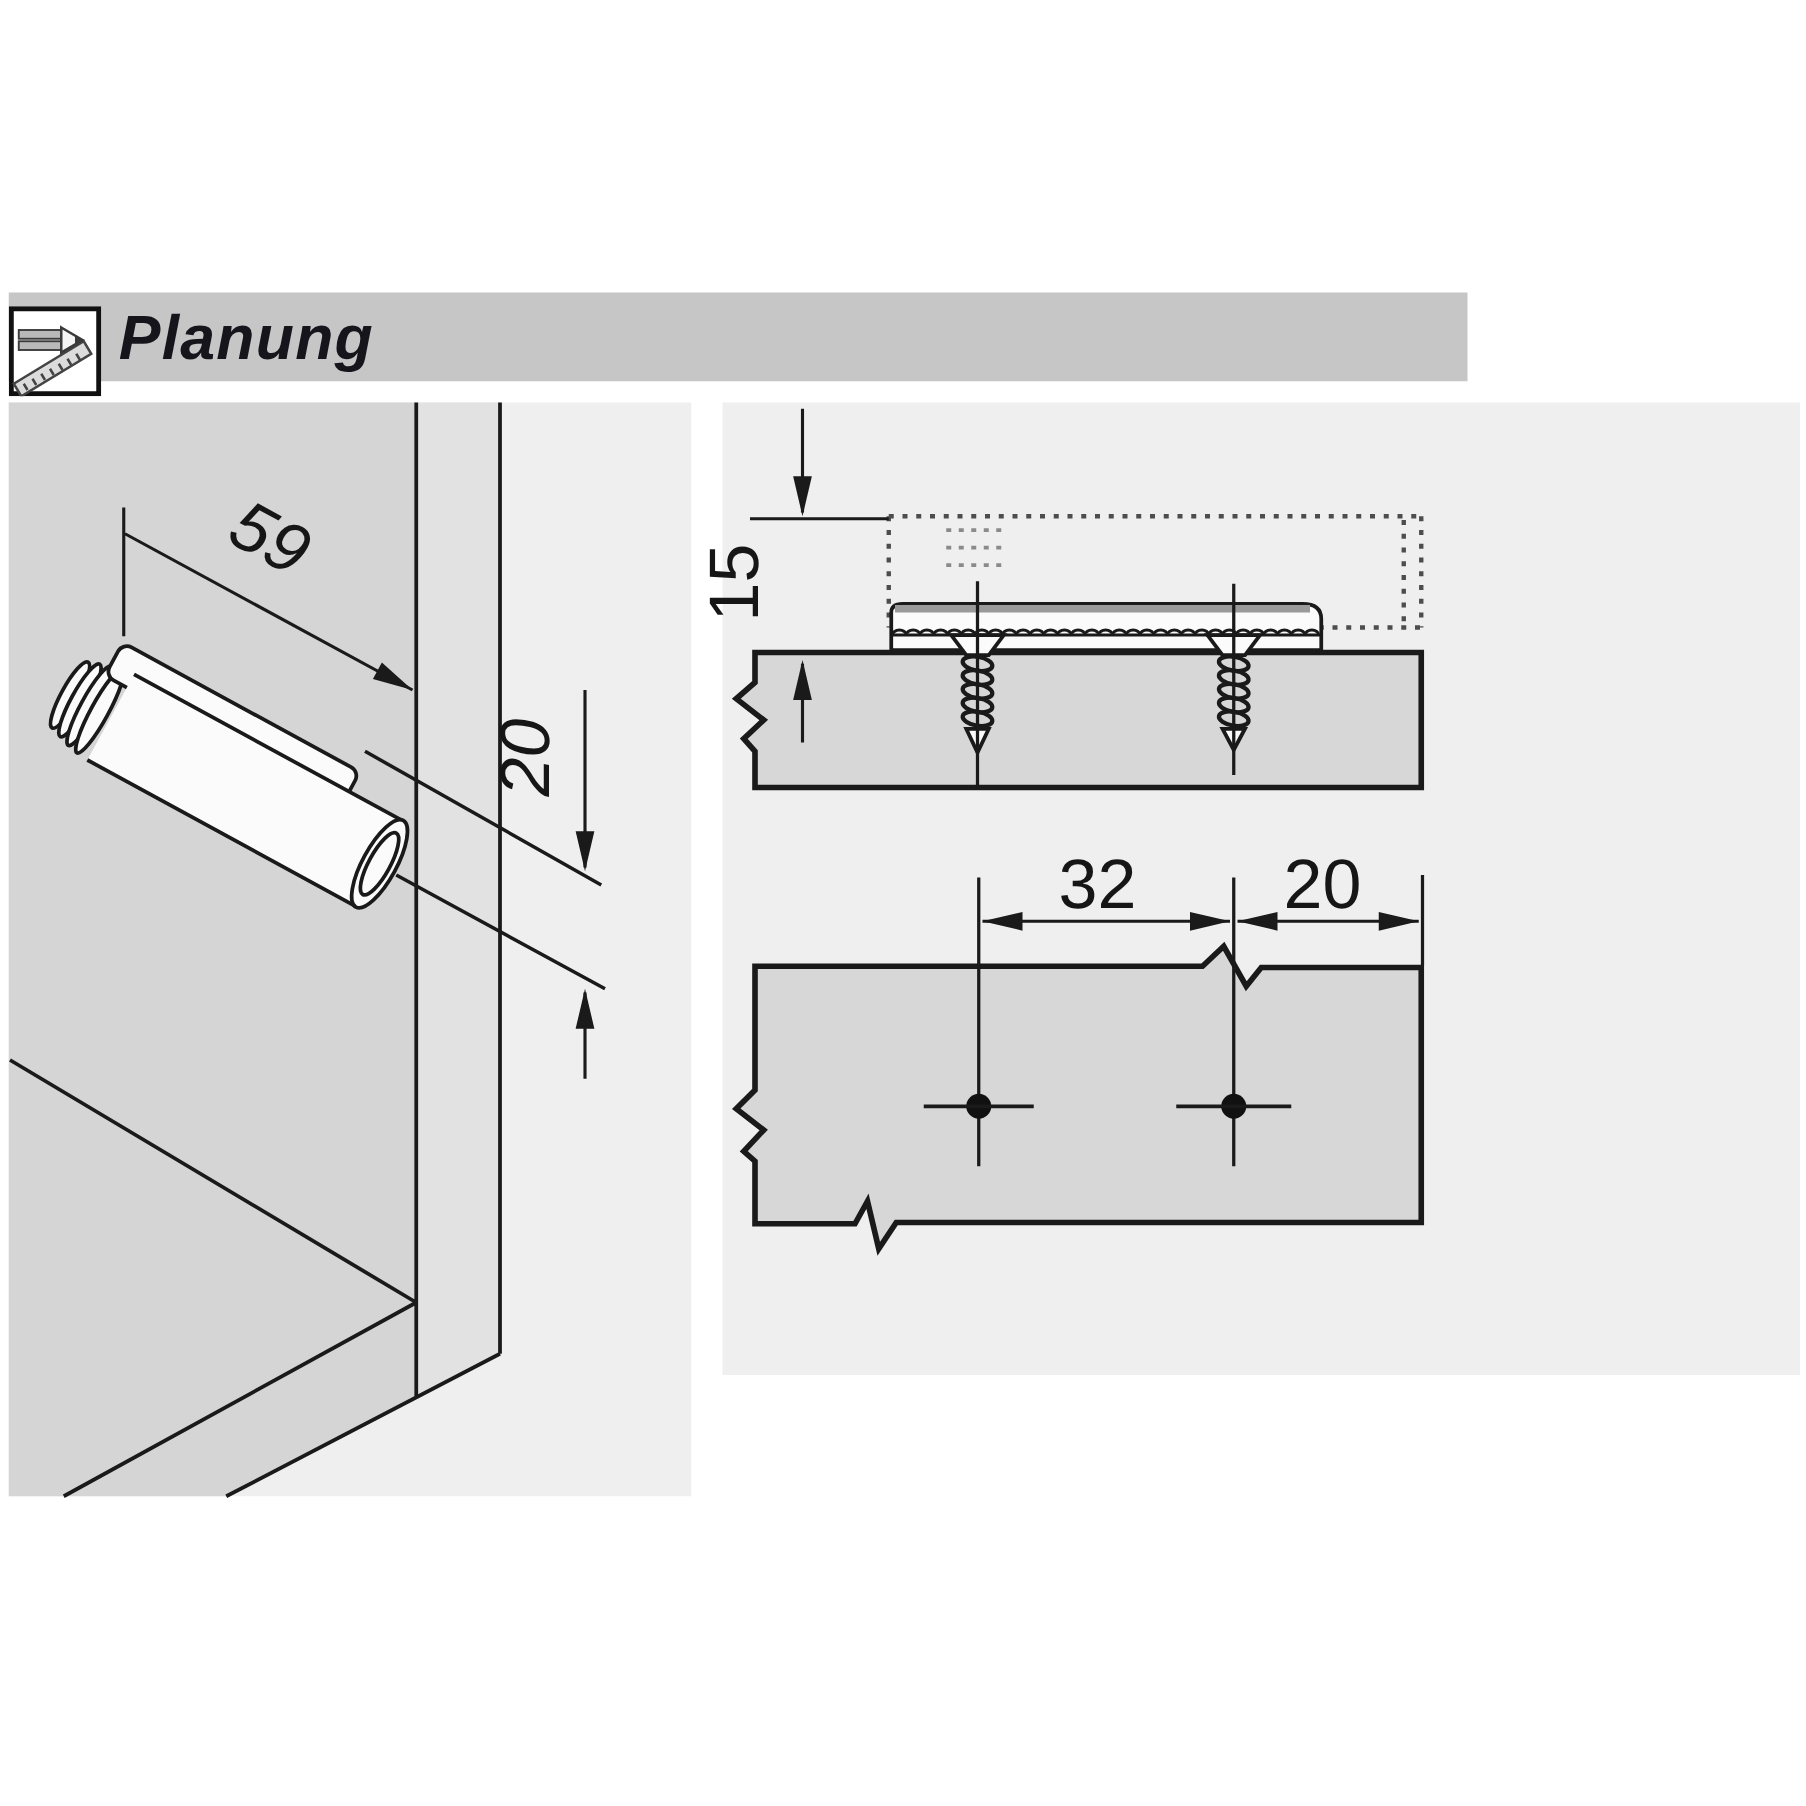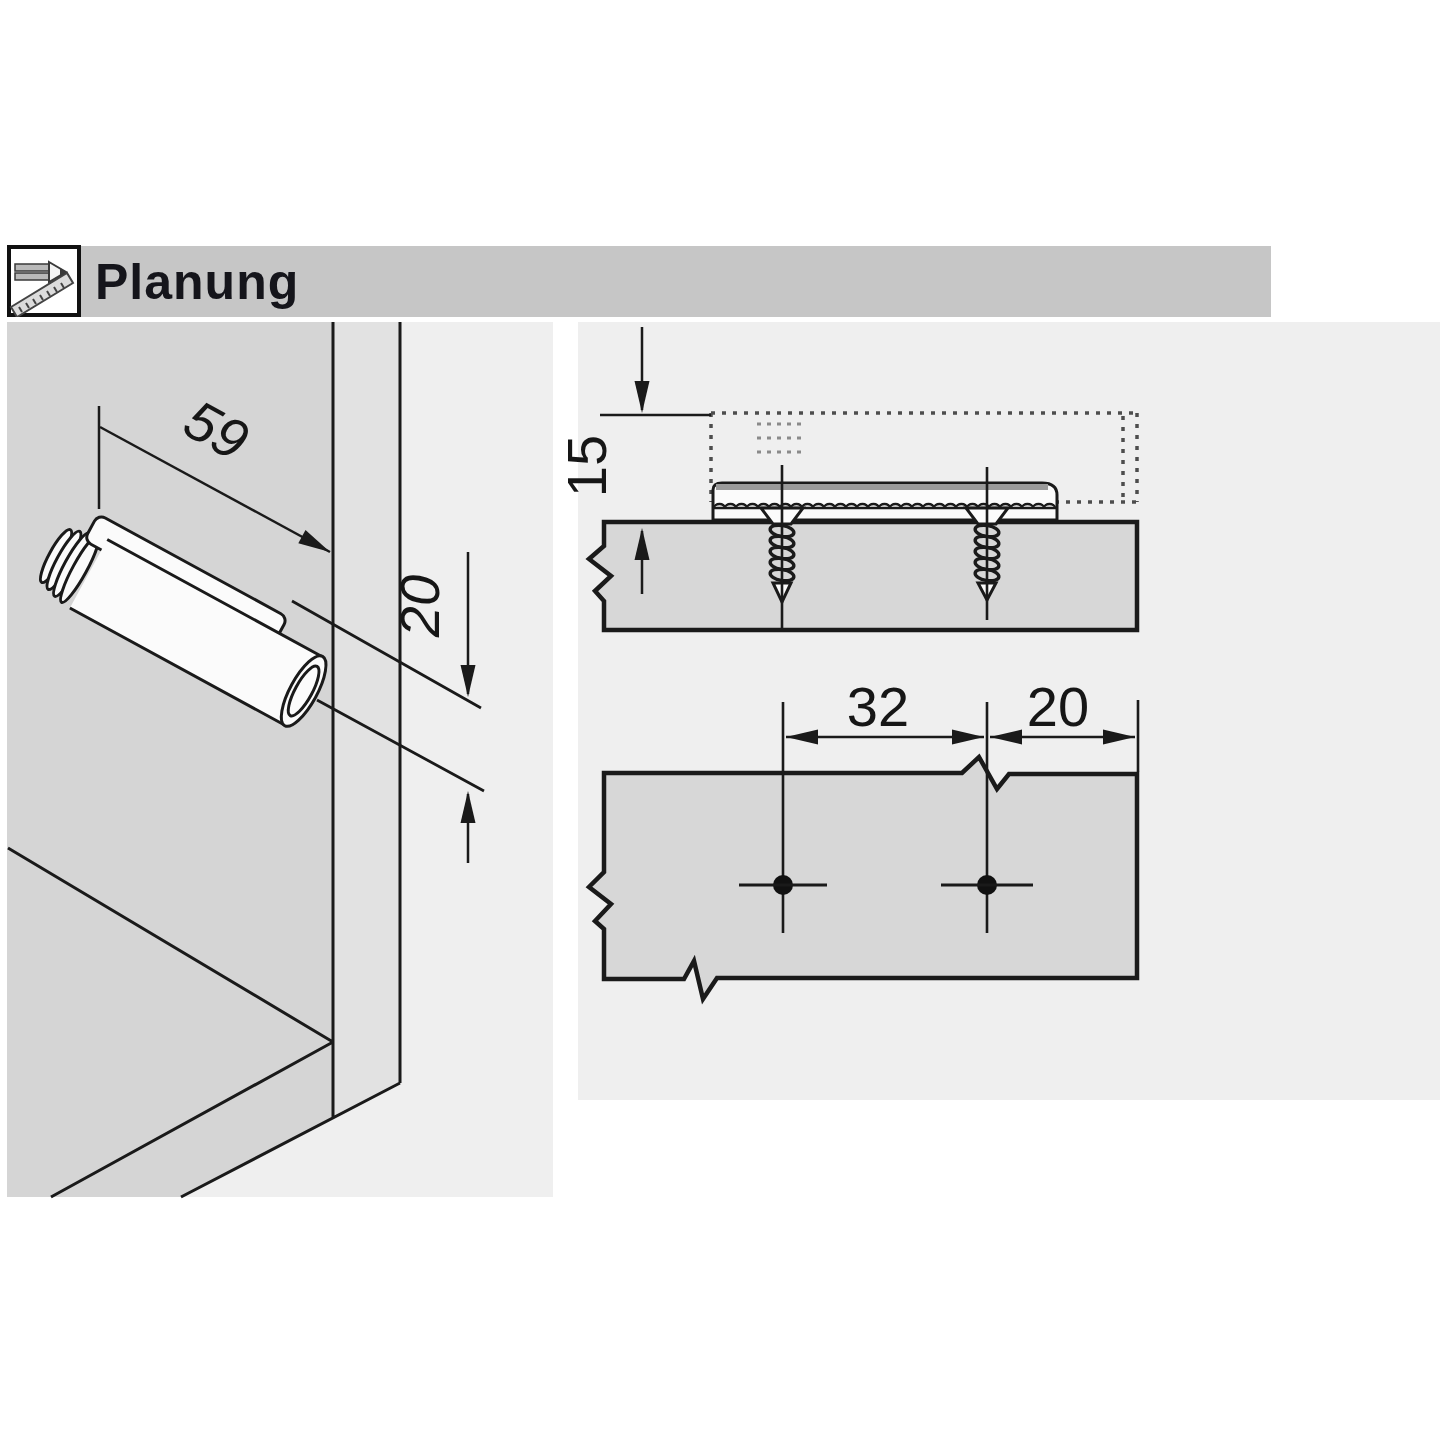--- a/index.html
+++ b/index.html
@@ -1,19 +1,19 @@
 <!DOCTYPE html>
 <html style="--header_bar: #c6c6c6; --title_text: #15151b; --panel_bg: #efefef; --cabinet_fill: #d5d5d5; --edge_band: #e2e2e2; --board_fill: #d7d7d7; --line: #1a1a1a; --text: #161616;"><head>
 <meta charset="utf-8">
 <style>
   html,body{margin:0;padding:0;background:#fff;}
   body{width:1445px;height:1445px;font-family:"Liberation Sans",sans-serif;}
   .page{position:relative;width:1445px;height:1445px;overflow:hidden;}
-  .header-bar{position:absolute;left:7px;top:246px;width:1264px;height:71px;
-    background:var(--header_bar,#c6c6c6);}
+  .header-bar{position:absolute;left:7px;top:234px;width:1167px;height:71px;
+    background:var(--header_bar,#c6c6c6);font-style:italic;}
   .header-title{position:absolute;left:88px;top:7px;font-size:50px;font-weight:bold;
     color:var(--title_text,#15151b);letter-spacing:1px;font-family:"Liberation Sans",sans-serif;}
   .icon-box{position:absolute;left:7px;top:245px;width:74px;height:72px;}
   .main-svg{position:absolute;left:0;top:0;}
   .dim{font-size:56px;fill:var(--text,#161616);font-family:"Liberation Sans",sans-serif;text-anchor:middle;}
   .dimi{font-style:italic;}
   .ln{stroke:var(--line,#1a1a1a);fill:none;}
   .arrow{fill:var(--line,#1a1a1a);stroke:none;}
   .cab{fill:var(--cabinet_fill,#d5d5d5);}
   .band{fill:var(--edge_band,#e2e2e2);}

